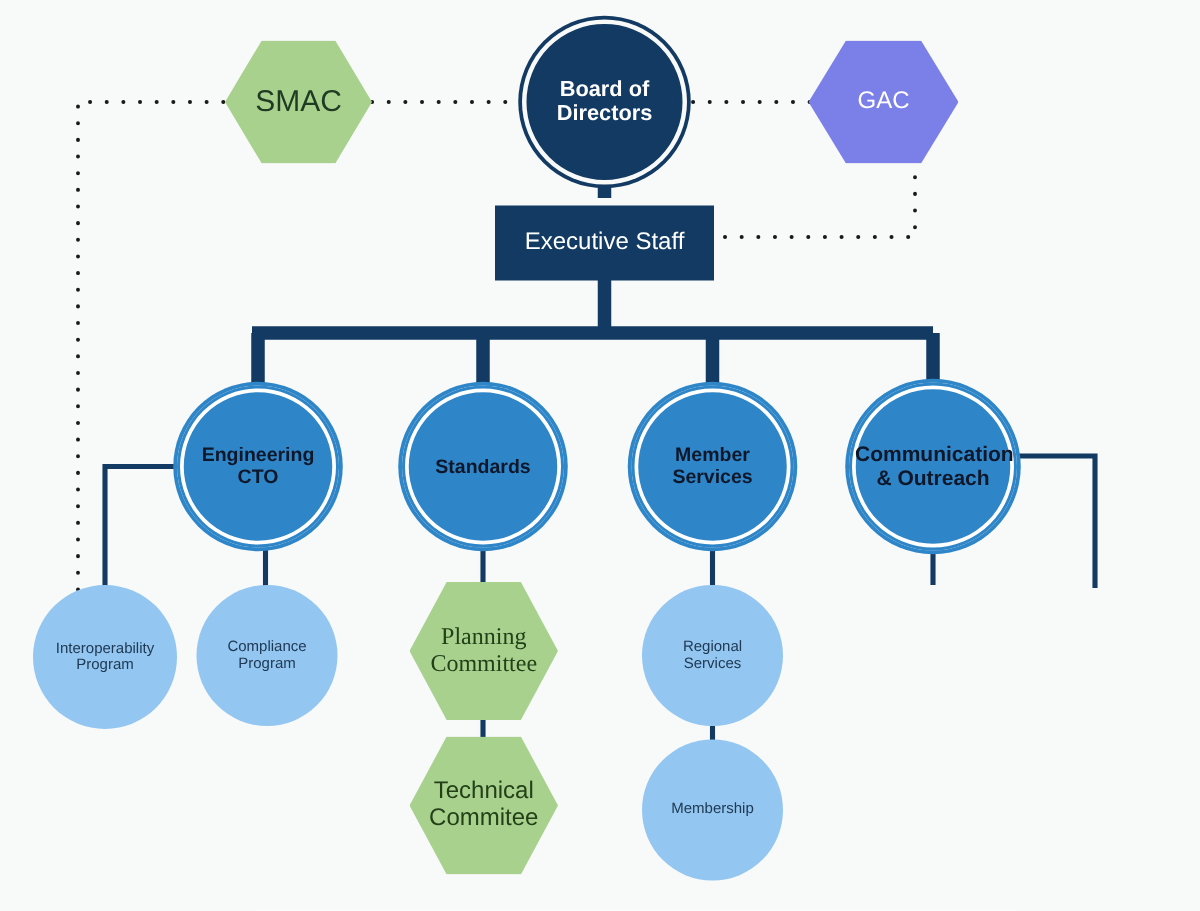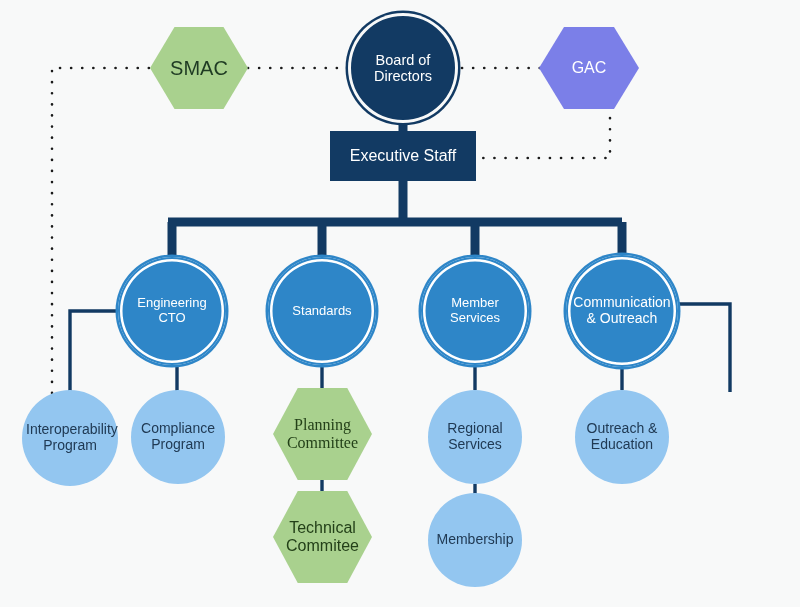--- a/index.html
+++ b/index.html
@@ -48,21 +48,21 @@
   
   .n-board {
     width: 104px;
     height: 104px;
     border-radius: 50%;
     background: #123a63;
     border: 2.5px solid #123a63;
     box-shadow: 0 0 0 3px #f8f9f9, 0 0 0 5.5px #123a63;
     color: #ffffff;
     font-size: 14.5px;
-    font-weight: normal;
+    font-weight: bold;
   }
 
   
   .n-exec {
     background: #123a63;
     color: #ffffff;
     font-size: 16px;
     font-weight: normal;
   }
 
@@ -76,35 +76,35 @@
   }
   .hex-purple {
     background: #7b7fe8;
     color: #ffffff;
   }
 
   
   .n-div {
     border-radius: 50%;
     background: #2e86c8;
-    color: #ffffff;
+    color: #0f172a;
     font-size: 13px;
-    font-weight: normal;
+    font-weight: bold;
     box-shadow:
       inset 0 0 0 2px #2e86c8,
       inset 0 0 0 4.5px #ffffff,
       0 0 0 2.5px #2e86c8;
   }
 
   
   .n-leaf {
     border-radius: 50%;
     background: #93c6f0;
     color: #203a54;
-    font-size: 14px;
+    font-size: 10px;
     font-weight: normal;
   }
 </style>
 </head>
 <body>
 
 <div id="org-chart">
 
   <svg class="edges" viewBox="0 0 800 607">
 
@@ -149,21 +149,21 @@
   </div>
 
   <div class="node hex hex-green" style="left:150px; top:27px; width:98px; height:82px; font-size:20px;">
     <span class="label">SMAC</span>
   </div>
 
   <div class="node hex hex-purple" style="left:539px; top:27px; width:100px; height:82px; font-size:16px;">
     <span class="label">GAC</span>
   </div>
 
-  <div class="node n-exec" style="left:330px; top:131px; width:146px; height:50px;">
+  <div class="node n-exec" style="left:330px; top:137px; width:146px; height:50px;">
     <span class="label">Executive Staff</span>
   </div>
 
   <div class="node n-div" style="left:118px; top:257px; width:108px; height:108px;">
     <span class="label">Engineering
 CTO</span>
   </div>
 
   <div class="node n-div" style="left:268px; top:257px; width:108px; height:108px;">
     <span class="label">Standards</span>
@@ -201,19 +201,15 @@
 
   <div class="node n-leaf" style="left:428px; top:390px; width:94px; height:94px;">
     <span class="label">Regional
 Services</span>
   </div>
 
   <div class="node n-leaf" style="left:428px; top:493px; width:94px; height:94px;">
     <span class="label">Membership</span>
   </div>
 
-  <div class="node n-leaf" style="left:575px; top:390px; width:94px; height:94px;">
-    <span class="label">Outreach &amp;
-Education</span>
-  </div>
 
 
 </div>
 
 </body></html>

